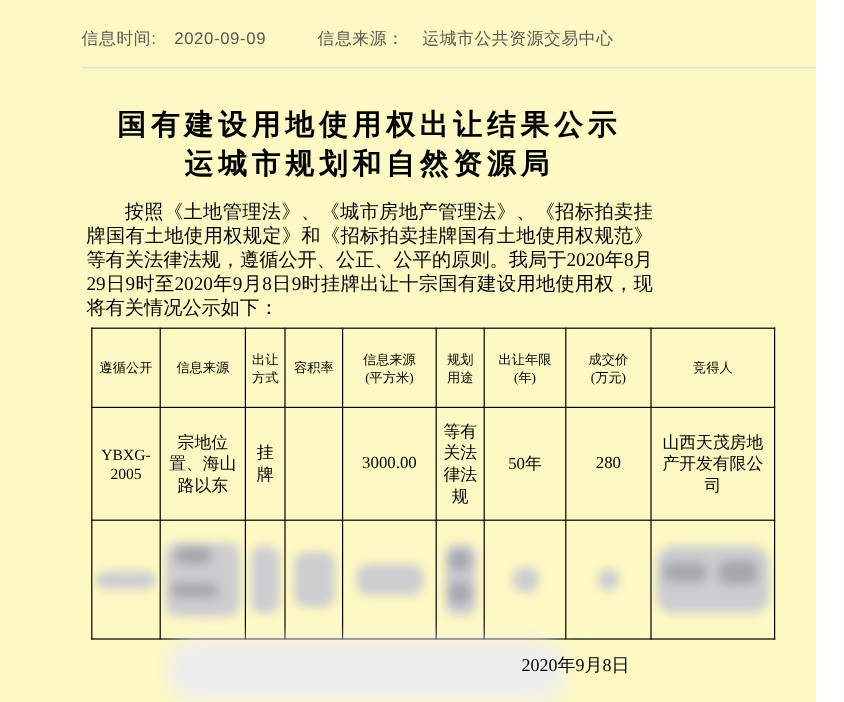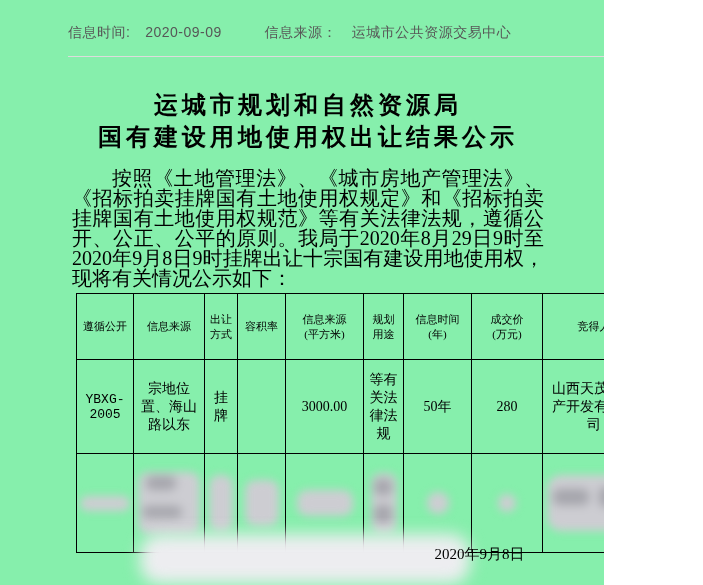--- a/index.html
+++ b/index.html
@@ -3,23 +3,23 @@
 <meta charset="utf-8">
 <style>
   html, body {
     margin: 0;
     padding: 0;
     background: #ffffff;
     font-family: "Liberation Sans", sans-serif;
   }
   .page {
     position: relative;
-    width: 604px;
+    width: 680px;
     height: 585px;
-    background: #86efac;
+    background: #fef9c3;
     overflow: hidden;
   }
 
   
   .meta-bar {
     padding: 24px 0 0 68px;
     font-size: 14px;
     color: #575757;
     letter-spacing: 0.5px;
     white-space: nowrap;
@@ -42,21 +42,21 @@
     width: 472px;
     text-align: center;
     font-size: 24px;
     font-weight: bold;
     line-height: 32px;
     letter-spacing: 4px;
   }
   .doc-paragraph {
     margin: 15px 0 0 72px;
     width: 472px;
-    font-size: 20px;
+    font-size: 16px;
     line-height: 20px;
     text-align: justify;
     text-indent: 2em;
   }
 
   
   .results-table {
     margin: 5px 0 0 76px;
     border-collapse: collapse;
     table-layout: fixed;
@@ -70,21 +70,21 @@
     text-align: center;
     vertical-align: middle;
     padding: 2px 3px;
     white-space: pre-line;
     overflow: hidden;
   }
   .results-table th { font-weight: normal; font-size: 11px; }
   tr.header-row  { height: 66px; }
   tr.data-row    { height: 94px; }
   tr.redacted-row{ height: 85px; }
-  .cell-id { font-family: Liberation Mono, monospace; font-size: 13px; margin-top: 40px; }
+  .cell-id { font-family: Liberation Serif, serif; font-size: 13px; margin-top: 40px; }
 
   
   .blob-wrap {
     width: 100%; height: 100%;
     display: flex; align-items: center; justify-content: center;
   }
   .blob {
     background: #cdcdd2;
     filter: blur(4px);
     border-radius: 10px;
@@ -127,22 +127,22 @@
     <span>2020-09-09</span>
     <span class="sep"></span>
     <span>信息来源：</span>
     <span class="gap"></span>
     <span>运城市公共资源交易中心</span>
   </div>
   <div class="divider"></div>
 
   <div class="doc">
     <div class="doc-title">
+      <div>国有建设用地使用权出让结果公示</div>
       <div>运城市规划和自然资源局</div>
-      <div>国有建设用地使用权出让结果公示</div>
     </div>
 
     <div class="doc-paragraph">按照《土地管理法》、《城市房地产管理法》、《招标拍卖挂牌国有土地使用权规定》和《招标拍卖挂牌国有土地使用权规范》等有关法律法规，遵循公开、公正、公平的原则。我局于2020年8月29日9时至2020年9月8日9时挂牌出让十宗国有建设用地使用权，现将有关情况公示如下：</div>
 
     <table class="results-table">
       <colgroup>
         <col style="width:57px">
           <col style="width:71px">
           <col style="width:33px">
         <col style="width:48px">
@@ -156,21 +156,21 @@
         <tr class="header-row">
           <th>遵循公开</th>
           <th>信息来源</th>
           <th>出让
 方式</th>
           <th>容积率</th>
           <th>信息来源
 (平方米)</th>
           <th>规划
 用途</th>
-          <th>信息时间
+          <th>出让年限
 (年)</th>
           <th>成交价
 (万元)</th>
           <th>竞得人</th>
         </tr>
         <tr class="data-row">
           <td class="cell-id">YBXG-2005</td>
           <td>宗地位置、海山路以东</td>
           <td>挂牌</td>
           <td></td>

